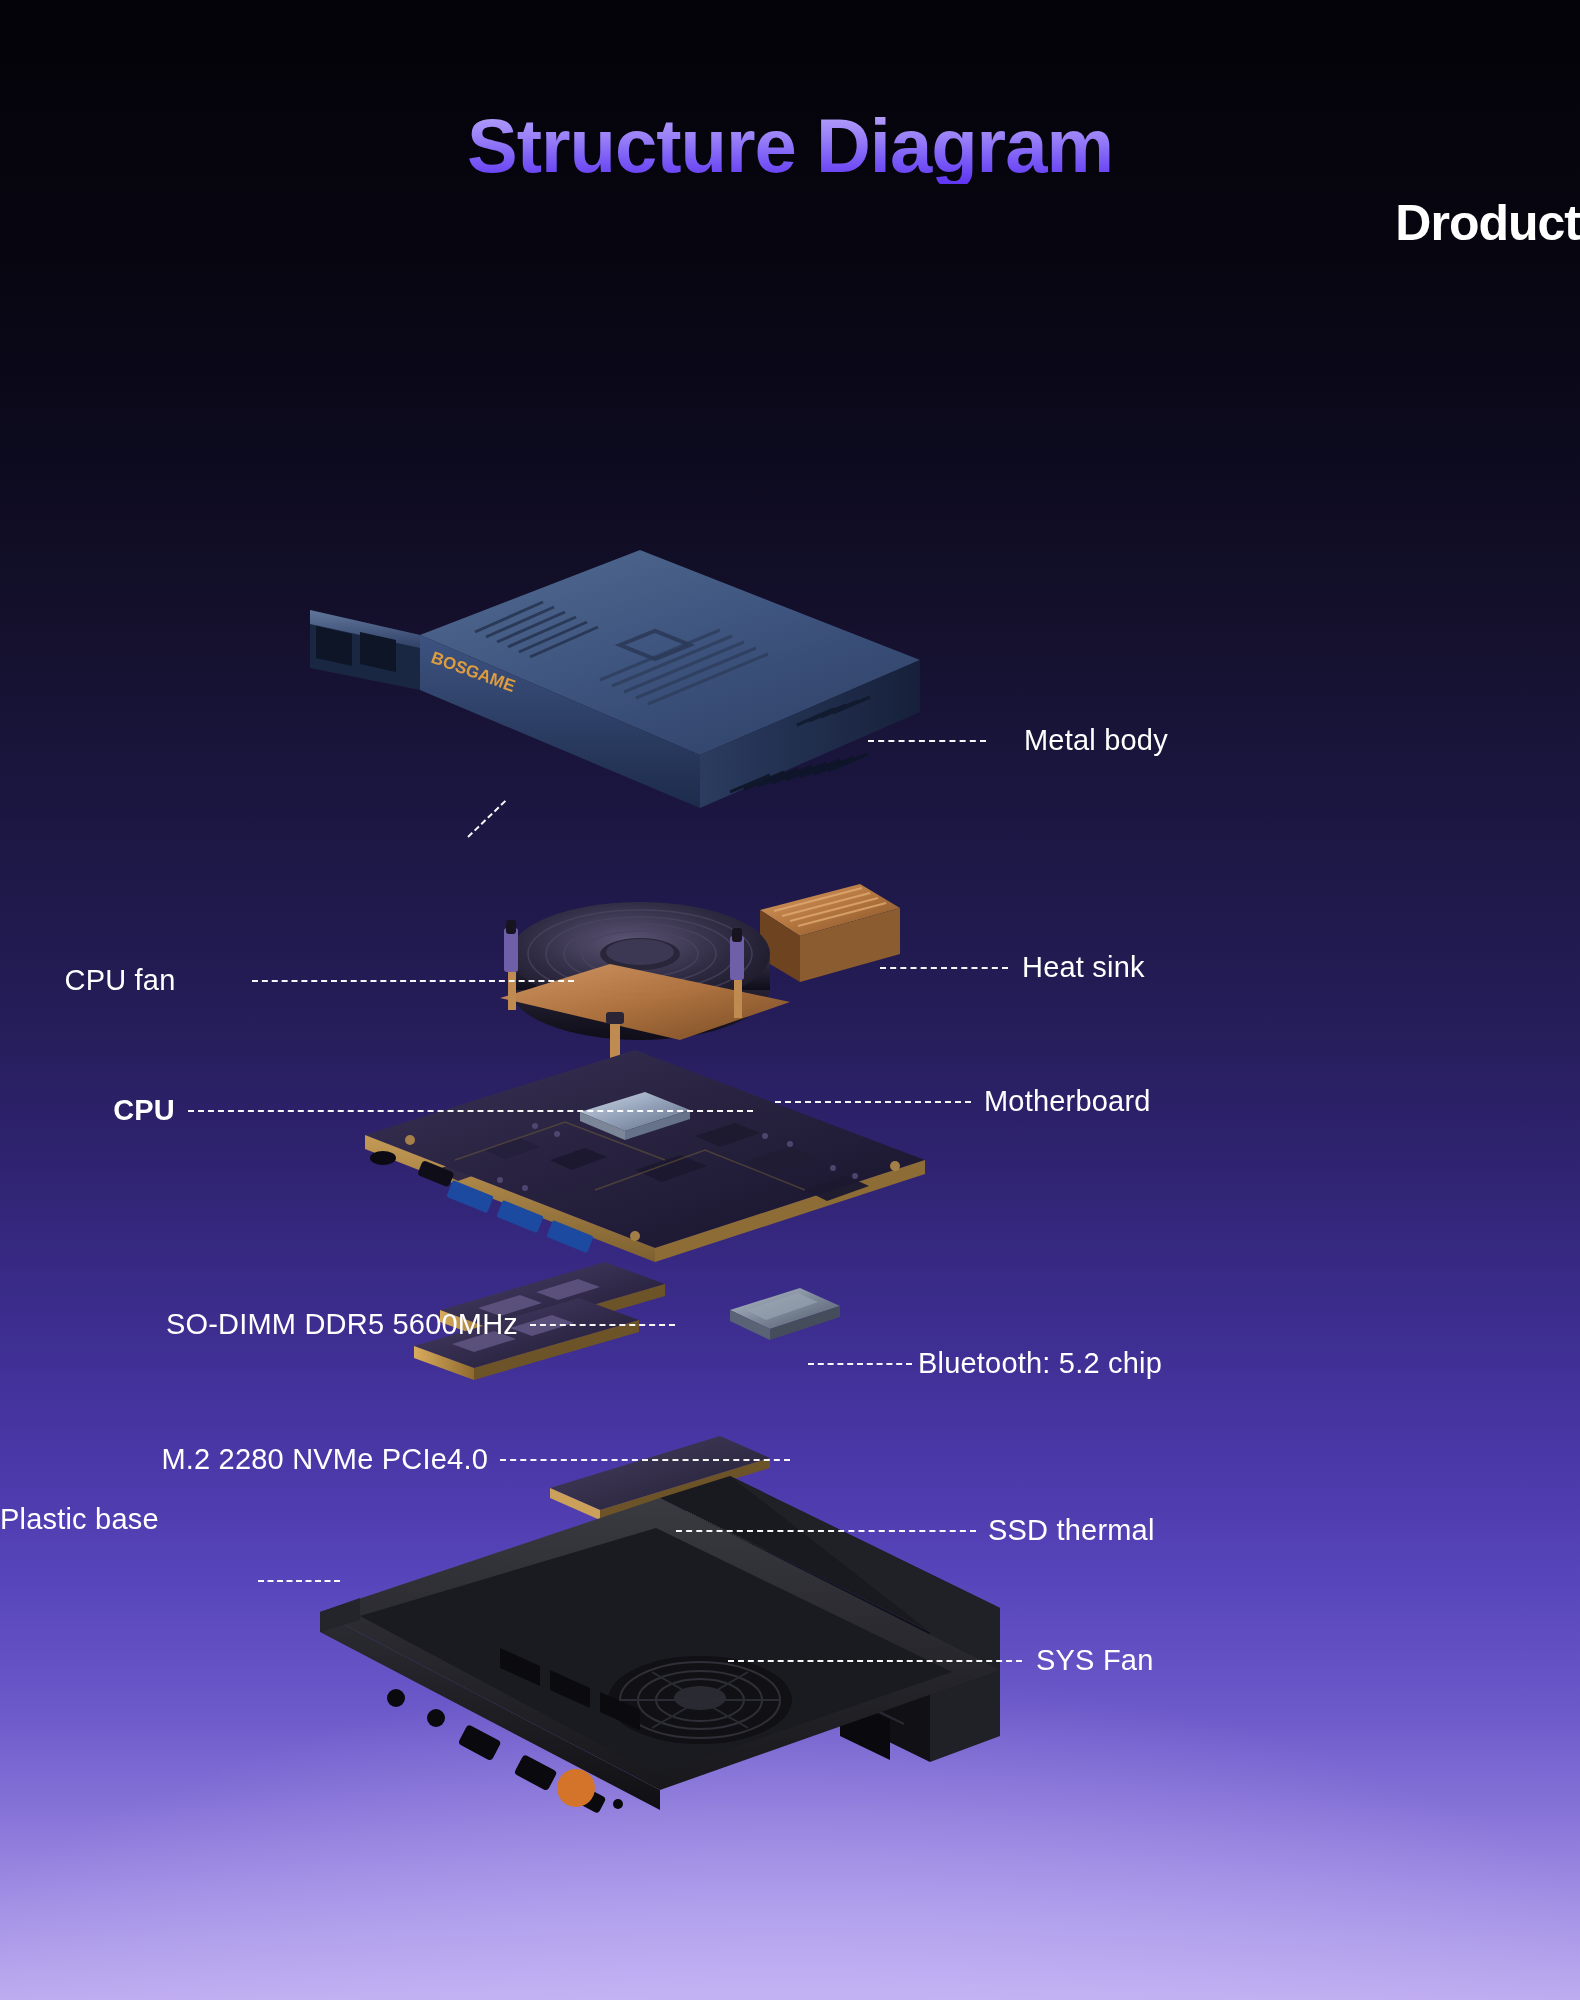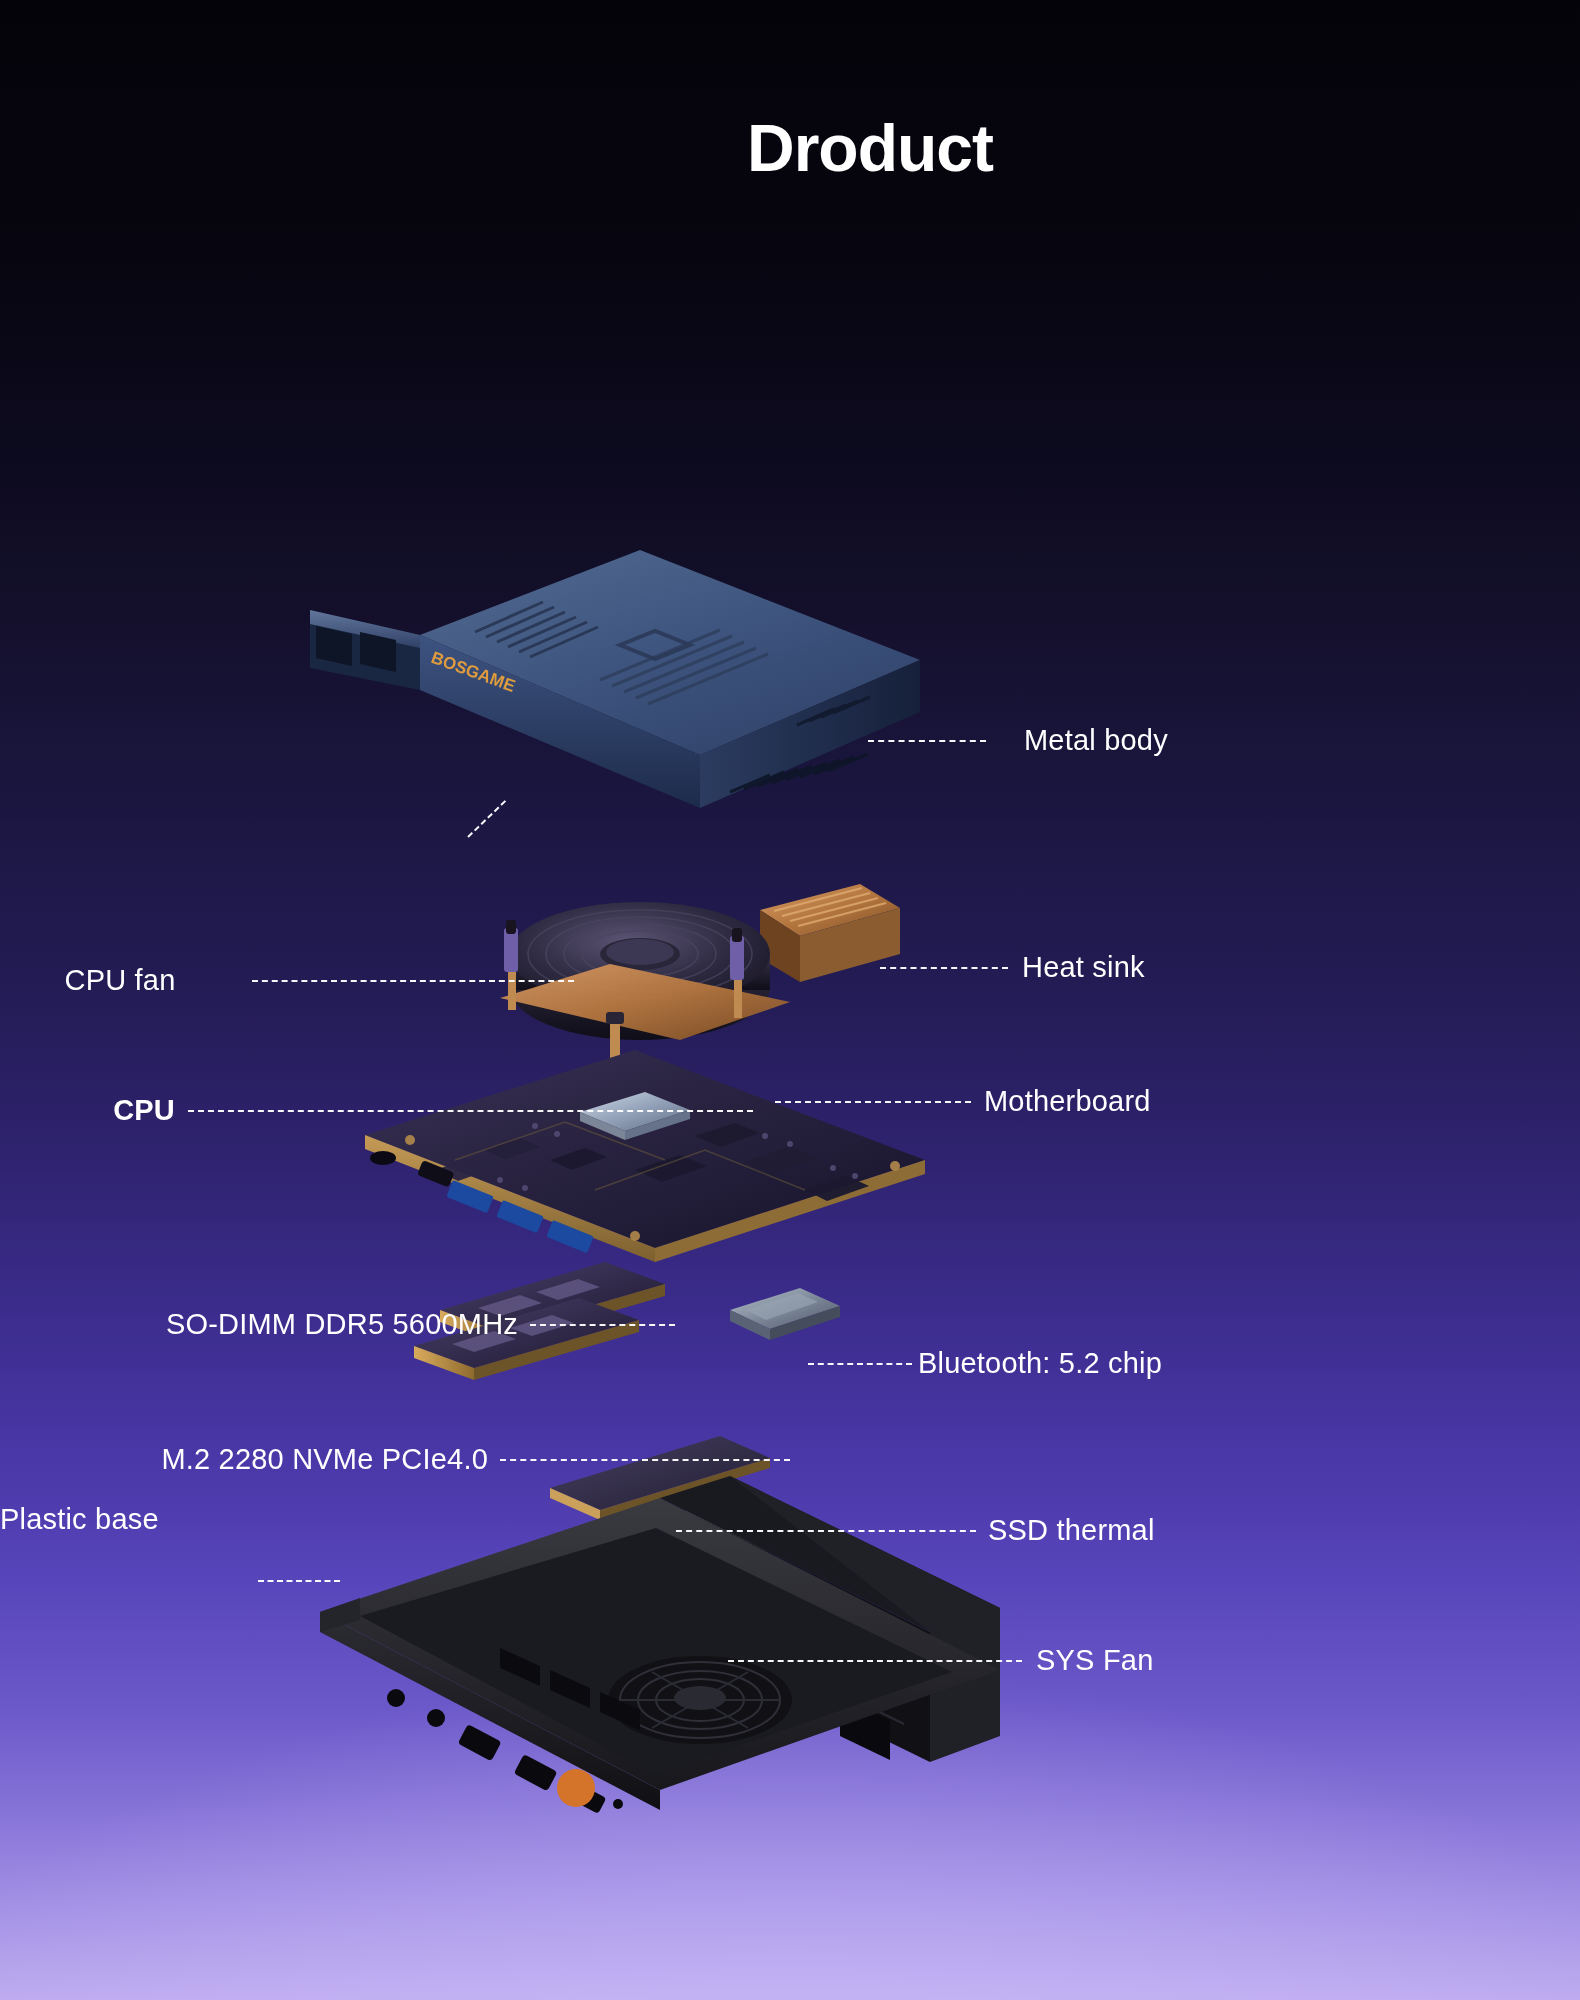--- a/index.html
+++ b/index.html
@@ -32,22 +32,22 @@
   
   .title-wrap{position:absolute;left:0;top:108px;width:1580px;text-align:center;}
   .t1{
     font-size:76px;font-weight:700;letter-spacing:-1px;line-height:1.0;
     background:linear-gradient(180deg,#b9a6fb 0%,#9a81f8 38%,#7a5bf6 68%,#5f34f2 100%);
     -webkit-background-clip:text;background-clip:text;color:transparent;
     -webkit-text-fill-color:transparent;
     display:inline-block;
   }
   .t2{
-    margin-top:7px;font-size:66px;font-weight:700;color:#ffffff;line-height:1.0;
-    letter-spacing:-1px;display:block;text-align:center;padding-left:160px;
+    margin-top:14px;font-size:50px;font-weight:700;color:#ffffff;line-height:1.0;
+    letter-spacing:-1px;display:block;text-align:right;padding-left:160px;
   }
 
   
   .lbl{
     position:absolute;color:#fff;font-size:29px;line-height:34px;white-space:nowrap;
     letter-spacing:.2px;
   }
   .lbl.l{text-align:right;}
   .lbl.r{text-align:left;}
 
@@ -74,20 +74,21 @@
   .base{left:300px;top:1380px;width:700px;height:400px;}
 
   svg{display:block;overflow:visible;}
 </style>
 </head>
 <body>
 
 <div id="stage">
 
   <div class="title-wrap">
+    <span class="t1">Structure Diagram</span>
     <span class="t2">Droduct</span>
   </div>
 
   <div class="part body-top">
     <svg width="660" height="270" viewBox="0 0 660 270">
       <defs>
         <linearGradient id="gTopFace" x1="0" y1="0" x2="1" y2="1">
           <stop offset="0" stop-color="#4c6persistent"></stop>
         </linearGradient>
         <linearGradient id="gTop" x1="0.1" y1="0" x2="0.9" y2="1">

